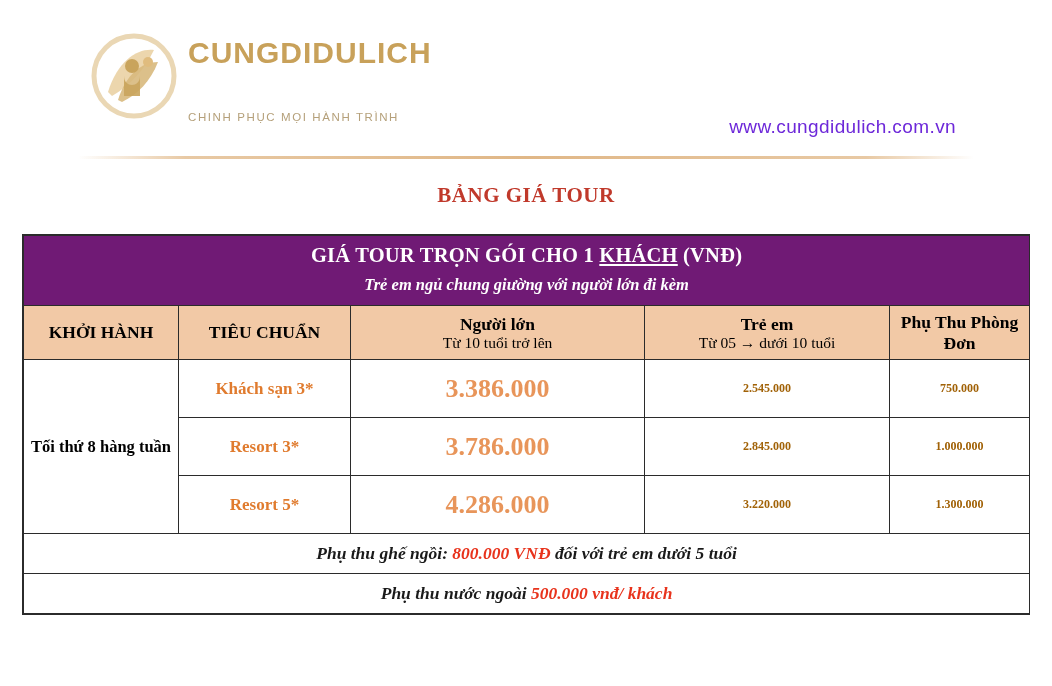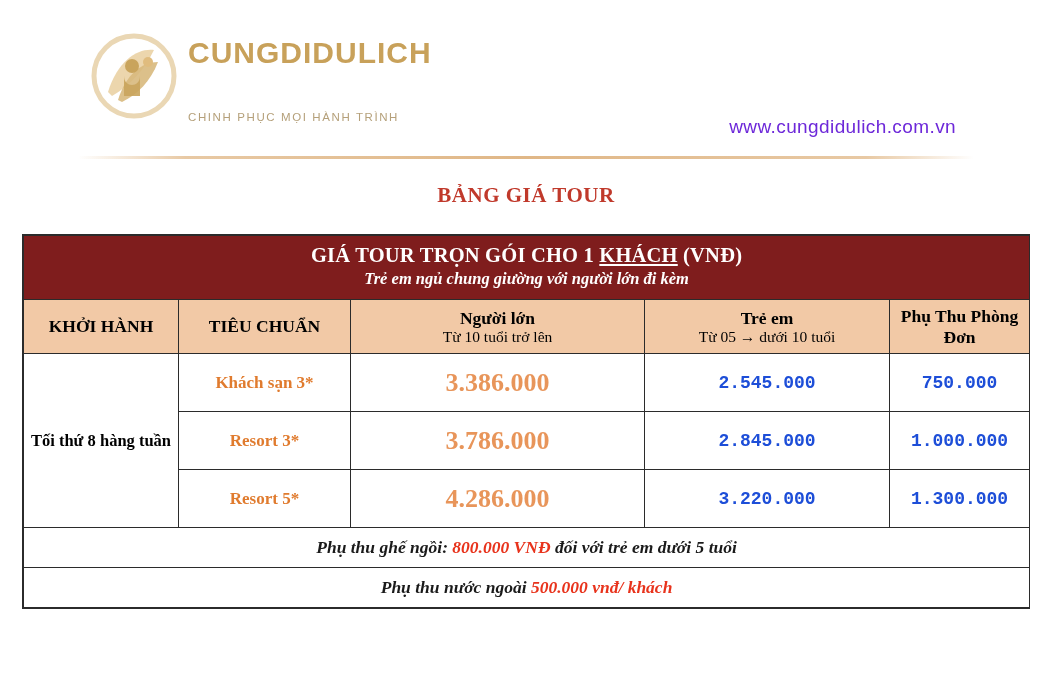--- a/index.html
+++ b/index.html
@@ -94,37 +94,37 @@
     width: 100%;
     table-layout: fixed;
   }
   table.price td {
     border: 1px solid #2b2b2b;
     text-align: center;
     vertical-align: middle;
     padding: 4px 6px;
   }
   .banner {
-    background: #7f1d1d;
+    background: #701a75;
     color: #ffffff;
     padding: 8px 4px 10px 4px !important;
   }
   .banner .line1 {
     font-size: 20.5px;
     font-weight: bold;
     letter-spacing: 0.2px;
   }
   .banner .line1 .underlined {
     text-decoration: underline;
   }
   .banner .line2 {
     font-size: 16.5px;
     font-style: italic;
     font-weight: bold;
-    margin-top: 2px;
+    margin-top: 8px;
   }
   .hdr {
     background: #f2c9a6;
     font-weight: bold;
     font-size: 17.5px;
     height: 54px;
   }
   .hdr .sub {
     font-weight: normal;
     font-size: 15.5px;
@@ -146,23 +146,22 @@
     font-size: 17px;
   }
   .adult {
     color: #e8955a;
     font-weight: bold;
     font-size: 26px;
     margin-top: 40px;
   }
   .child, .single {
     font-weight: bold;
-    font-size: 18px;
-    color: #1d4ed8;
-    font-family: Liberation Mono, monospace;
+    font-size: 12px;
+    color: #a16207;
   }
   .row-h { height: 58px; }
   .note {
     font-size: 17.5px;
     font-weight: bold;
     font-style: italic;
     padding: 9px 4px !important;
   }
   .note .red {
     color: #e8331c;

